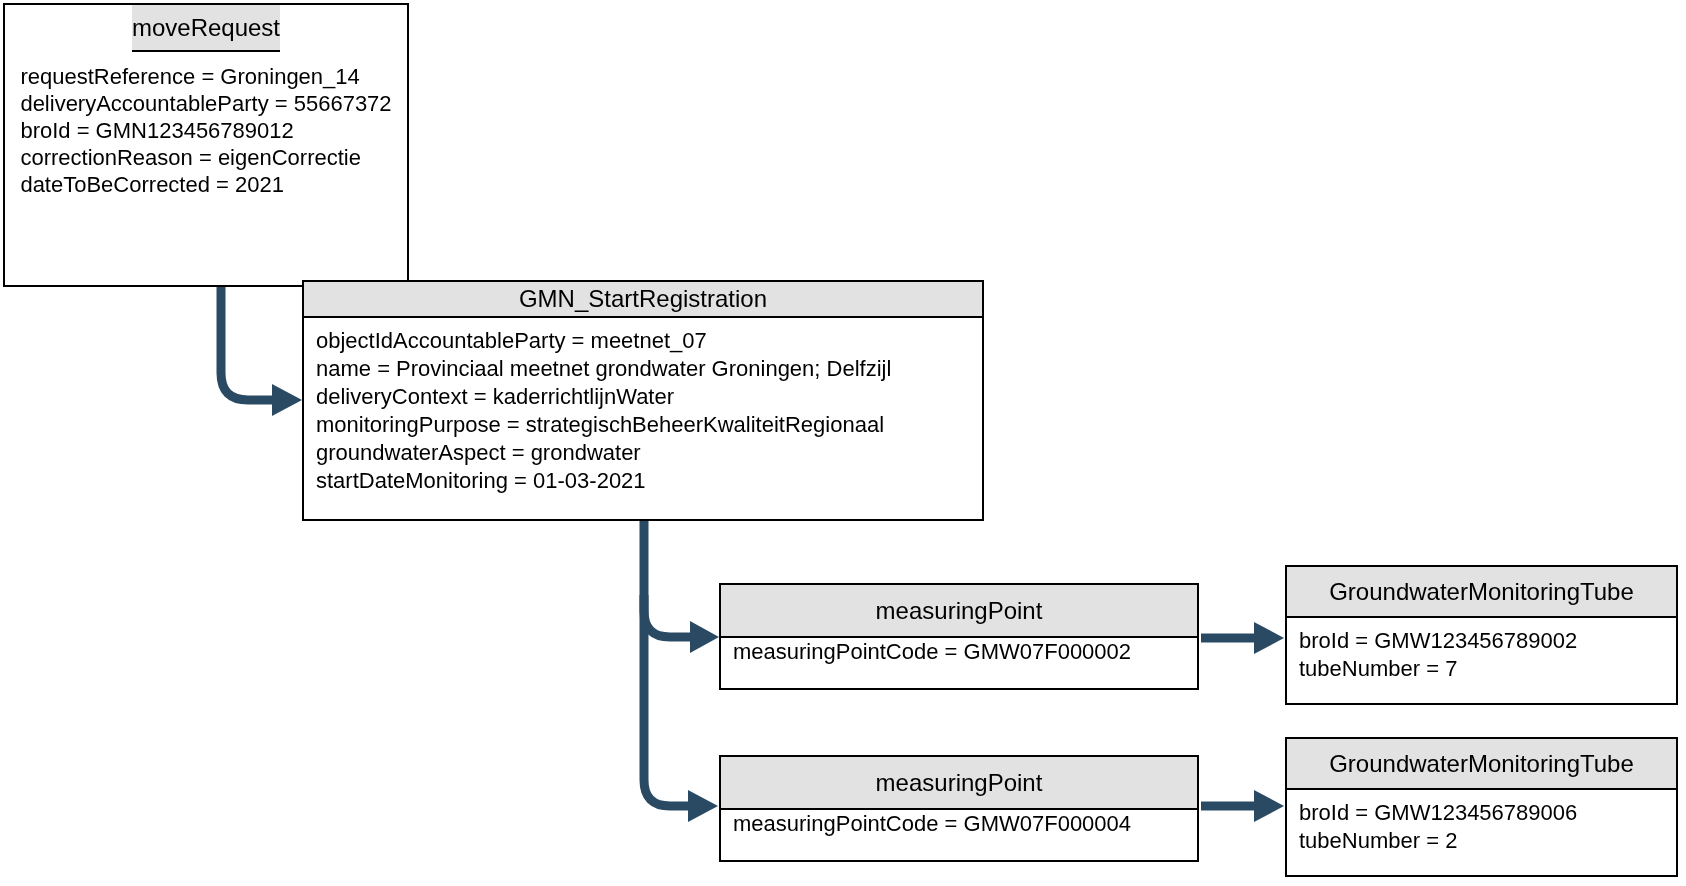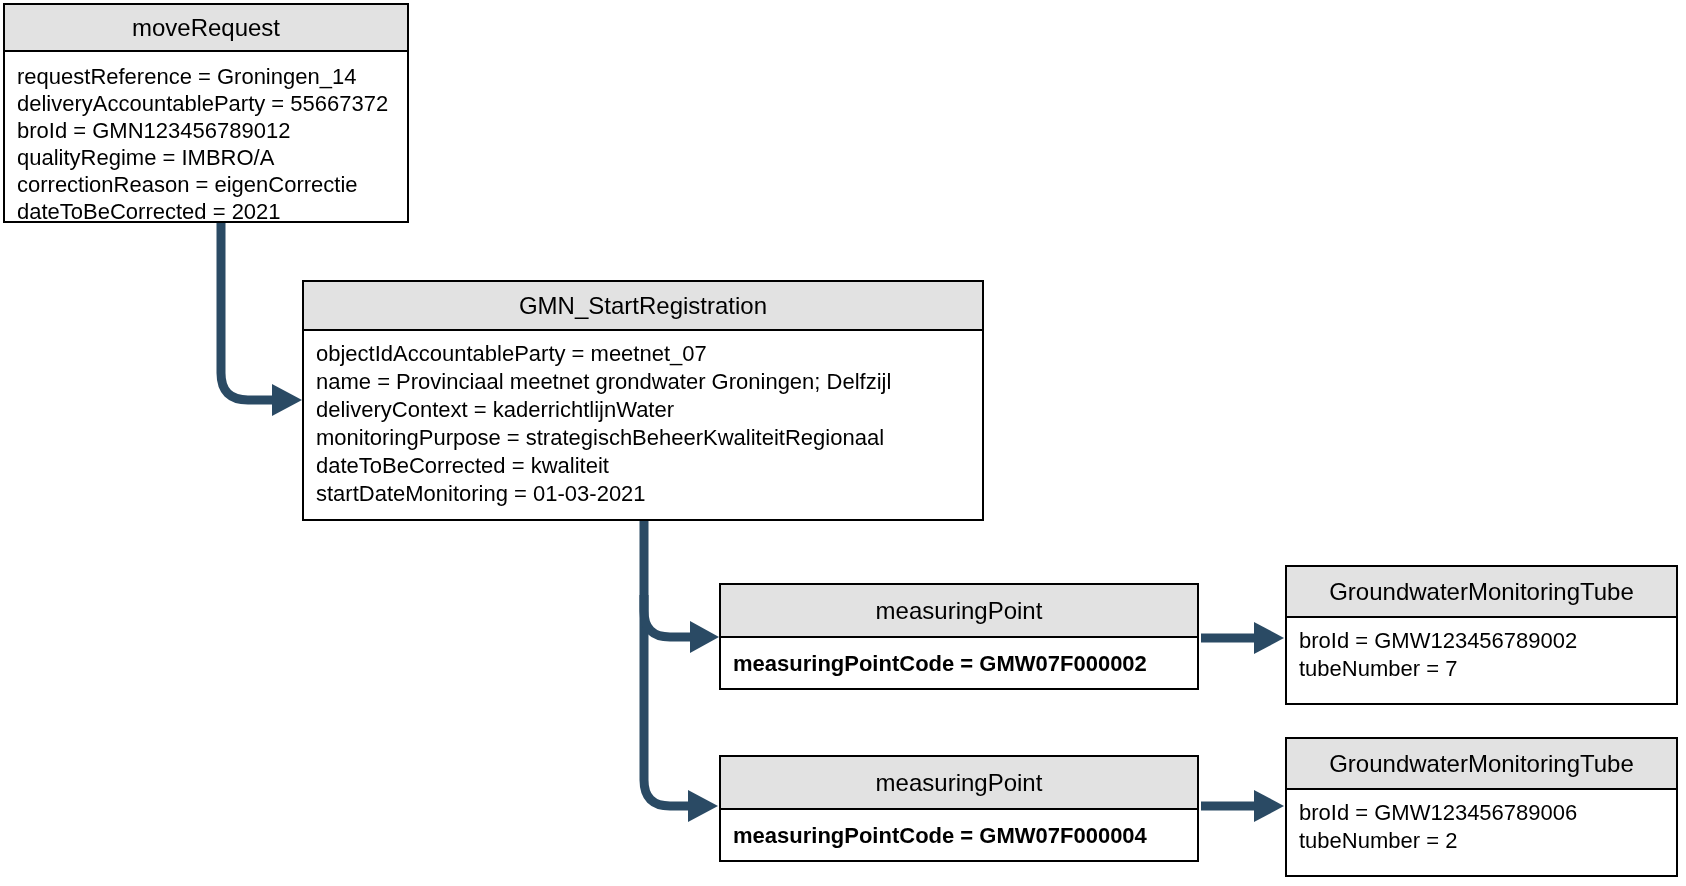--- a/index.html
+++ b/index.html
@@ -37,34 +37,34 @@
   }
   .uml-body{
     font-size:22px;
     line-height:27px;
     padding:11px 12px 0 12px;
     flex:1 1 auto;
   }
   .attr-line{white-space:nowrap;}
 
   
-  #node-move-request      {left:3px;   top:3px;   width:406px; height:220px;}
+  #node-move-request      {left:3px;   top:3px;   width:406px; height:284px;align-items:center;}
   #node-move-request .uml-header{height:47px;}
   #node-gmn               {left:302px; top:280px; width:682px; height:241px;}
-  #node-gmn .uml-header{height:49px;justify-content:center;}
+  #node-gmn .uml-header{height:36px;justify-content:center;}
   #node-gmn .uml-body{padding-top:9px;line-height:28px;border-radius:8px;}
   #node-measuring-point-1 {left:719px; top:583px; width:480px; height:107px;}
   #node-measuring-point-1 .uml-header{height:53px;}
   #node-measuring-point-2 {left:719px; top:755px; width:480px; height:107px;}
   #node-measuring-point-2 .uml-header{height:53px;}
   #node-tube-1            {left:1285px;top:565px; width:393px; height:140px;}
   #node-tube-1 .uml-header{height:51px;}
   #node-tube-2            {left:1285px;top:737px; width:393px; height:140px;}
   #node-tube-2 .uml-header{height:51px;}
-  .uml-body.single-line{display:flex;align-items:center;padding-top:0;font-weight:bold;}
+  .uml-body.single-line{display:flex;padding-top:0;}
   #node-tube-1 .uml-body, #node-tube-2 .uml-body{padding-top:9px;line-height:28px;}
 </style>
 </head>
 <body>
 
 <div class="canvas">
 
   <svg class="arrow-layer" viewBox="0 0 1686 886" xmlns="http://www.w3.org/2000/svg">
     <g>
       <path class="arrow-shaft" d="M221 223 V373 Q221 400 248 400 H272"></path>
@@ -89,36 +89,35 @@
   </svg>
 
   <div class="uml-node" id="node-move-request">
     <div class="uml-header">
       <span>moveRequest</span>
     </div>
     <div class="uml-body">
       <div class="attr-line">requestReference = Groningen_14</div>
       <div class="attr-line">deliveryAccountableParty = 55667372</div>
       <div class="attr-line">broId = GMN123456789012</div>
-      <div class="attr-line">qualityRegime = IMBRO/A</div>
       <div class="attr-line">correctionReason = eigenCorrectie</div>
       <div class="attr-line">dateToBeCorrected = 2021</div>
     </div>
   </div>
 
   <div class="uml-node" id="node-gmn">
     <div class="uml-header">
       <span>GMN_StartRegistration</span>
     </div>
     <div class="uml-body">
       <div class="attr-line">objectIdAccountableParty = meetnet_07</div>
       <div class="attr-line">name = Provinciaal meetnet grondwater Groningen; Delfzijl</div>
       <div class="attr-line">deliveryContext = kaderrichtlijnWater</div>
       <div class="attr-line">monitoringPurpose = strategischBeheerKwaliteitRegionaal</div>
-      <div class="attr-line">dateToBeCorrected = kwaliteit</div>
+      <div class="attr-line">groundwaterAspect = grondwater</div>
       <div class="attr-line">startDateMonitoring = 01-03-2021</div>
     </div>
   </div>
 
   <div class="uml-node" id="node-measuring-point-1">
     <div class="uml-header">
       <span>measuringPoint</span>
     </div>
     <div class="uml-body single-line">
       <div class="attr-line">measuringPointCode = GMW07F000002</div>

